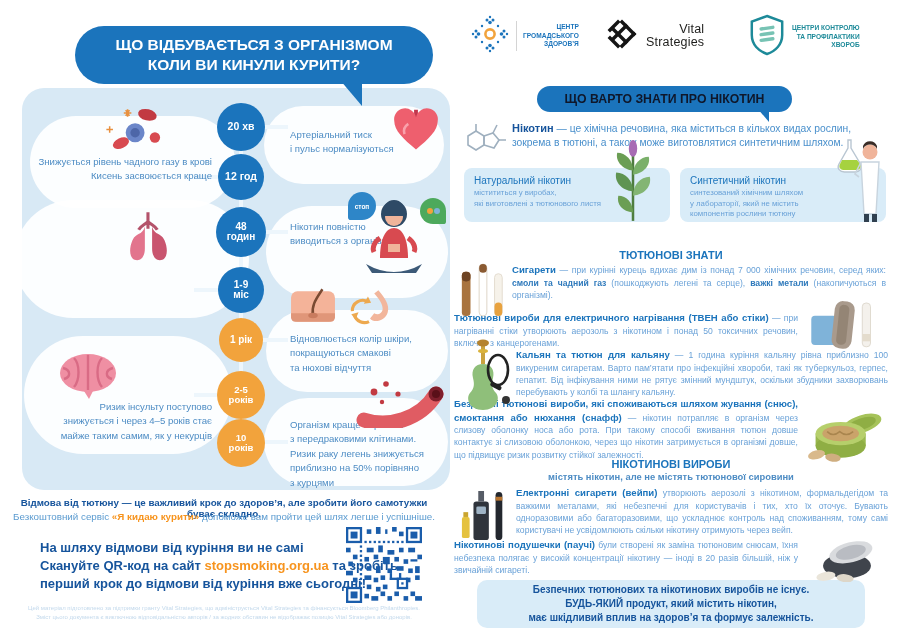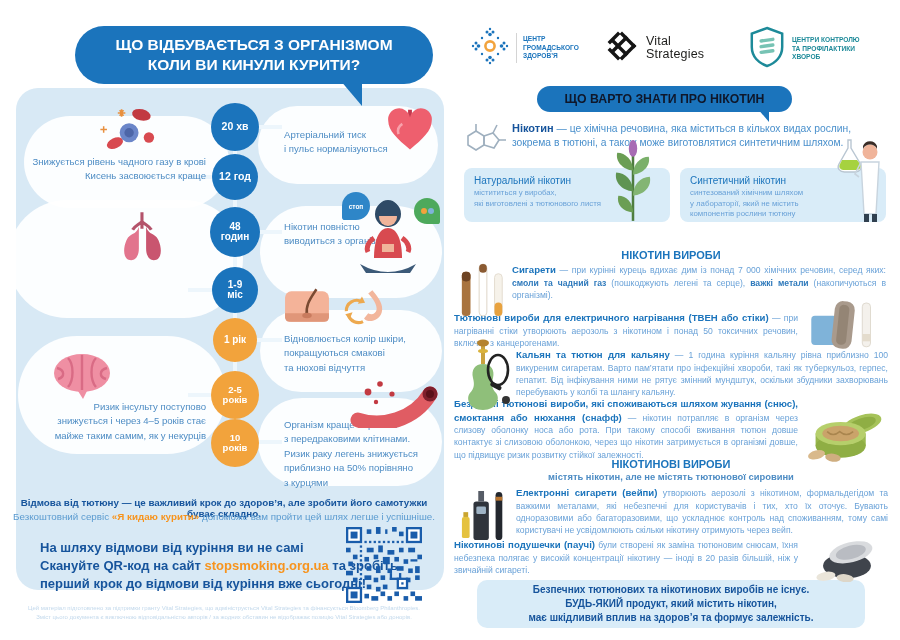--- a/index.html
+++ b/index.html
@@ -5,21 +5,21 @@
   * { margin:0; padding:0; box-sizing:border-box; }
   html,body { width:900px; height:640px; background:#fff; font-family:"Liberation Sans", sans-serif; overflow:hidden; }
   .pre { white-space:pre-line; }
   #poster { position:relative; width:900px; height:640px; background:#fff; }
 
   
   #left-panel { position:absolute; left:10px; top:0; width:430px; height:640px; }
   .bubble-header { position:absolute; left:65px; top:26px; width:358px; height:58px; background:#1b74bc; border-radius:30px;
     color:#fff; font-weight:bold; font-size:15.5px; line-height:1.3; text-align:center; display:flex; align-items:center; justify-content:center; z-index:3; }
   .bubble-tail { position:absolute; left:330px; top:80px; width:0; height:0; border-top:26px solid #1b74bc; border-left:22px solid transparent; z-index:2; }
-  .sky { position:absolute; left:6px; top:88px; width:428px; height:502px; background:#d8e9f5; border-radius:22px; overflow:hidden; }
+  .sky { position:absolute; left:12px; top:88px; width:428px; height:402px; background:#d8e9f5; border-radius:22px; overflow:hidden; }
   .cloud { position:absolute; background:rgba(255,255,255,.92); border-radius:70px; z-index:0; }
   .tl-line { position:absolute; left:217px; top:30px; width:4px; height:340px; background:#edf6fc; z-index:1; }
   .stub { position:absolute; height:4px; background:#edf6fc; z-index:1; }
   .tl-circle { position:absolute; border-radius:50%; color:#fff; font-weight:bold; text-align:center;
     display:flex; align-items:center; justify-content:center; line-height:1.05; z-index:2; }
   .c-blue { background:#1b74bc; } .c-orange { background:#f2a33c; }
   .tl-text { position:absolute; font-size:9.6px; line-height:1.5; color:#4d8cc4; z-index:2; }
   .tr { text-align:right; }
   .outro1 { position:absolute; left:0; top:497px; width:428px; text-align:center; font-size:9.8px; font-weight:bold; color:#16549c; }
   .outro2 { position:absolute; left:0; top:511px; width:428px; text-align:center; font-size:9.8px; color:#5b9bd0; }
@@ -28,21 +28,21 @@
   .qr-wrap { position:absolute; left:336px; top:527px; width:76px; height:76px; z-index:2; }
   .footer-note { position:absolute; left:0; top:604px; width:428px; text-align:center; font-size:6px; line-height:1.5; color:#c3d9ec; }
   .stop-bubble { position:absolute; width:28px; height:28px; border-radius:50% 50% 50% 10%; background:#2e86c8; color:#fff;
     font-weight:bold; font-size:6.5px; display:flex; align-items:center; justify-content:center; z-index:3; }
   .food-bubble { position:absolute; width:26px; height:26px; border-radius:50% 50% 10% 50%; background:#4da95c; z-index:3;
     display:flex; align-items:center; justify-content:center; gap:1px; }
   .food-dot { width:6px; height:6px; border-radius:50%; }
 
   
   #right-panel { position:absolute; left:452px; top:0; width:438px; height:640px; }
-  .logo-row { position:absolute; left:0; top:24px; width:438px; height:46px; }
+  .logo-row { position:absolute; left:0; top:12px; width:438px; height:46px;text-align:right; }
   .logo-group { position:absolute; display:flex; align-items:center; gap:6px; }
   .logo-div { width:1px; height:30px; background:#d4d4d4; }
   .logo-text-sm { font-size:6.6px; font-weight:bold; line-height:1.35; }
   .phc-c { color:#1b74bc; } .cdc-c { color:#1d8a99; }
   .vital-text { font-size:12.5px; color:#1d1d1b; line-height:1.05; letter-spacing:.2px; }
   .pill { position:absolute; left:85px; top:86px; width:255px; height:26px; background:#1b74bc; border-radius:14px;
     color:#0f172a; font-weight:bold; font-size:12.3px; display:flex; align-items:center; justify-content:center; }
   .pill-tail { position:absolute; left:305px; top:108px; width:0; height:0; border-top:14px solid #1b74bc; border-left:12px solid transparent; }
   .intro-text { position:absolute; left:60px; top:121px; width:374px; font-size:10.3px; line-height:1.4; color:#4a90cc; }
   .intro-lead { font-weight:bold; color:#16549c; font-size:11px; }
@@ -393,21 +393,21 @@
         <path d="M8 24h15l3 4c2 4-1 6-4.5 6H10.5C7 34 4 32 6 28z" fill="#a6d23f"></path>
         <circle cx="36" cy="16" r="7.5" fill="#f0b49a"></circle>
         <path d="M29 13c2-6 12-6 14 0v-3a7.5 7.5 0 0 0-14 0z" fill="#3a2c26"></path>
         <path d="M27 26h18l-3 52h-12z" fill="#fff" stroke="#c8d4de" stroke-width="1.4"></path>
         <path d="M27 26l-6 12 4 3" fill="none" stroke="#c8d4de" stroke-width="1.6"></path>
         <rect x="30" y="78" width="5" height="8" fill="#31404f"></rect>
           <rect x="38" y="78" width="5" height="8" fill="#31404f"></rect>
       </svg>
     </span>
 
-    <div class="h-blue" style="top:249px;">НІКОТИН ВИРОБИ</div>
+    <div class="h-blue" style="top:249px;">ТЮТЮНОВІ ЗНАТИ</div>
 
     <span class="icon-abs" style="left:6px;top:262px;">
       <svg width="50" height="58" viewBox="0 0 52 60">
         <rect x="4" y="10" width="9" height="46" rx="4" fill="#a9743f"></rect>
           <rect x="4" y="10" width="9" height="10" rx="4" fill="#6e4423"></rect>
         <rect x="22" y="2" width="8" height="54" rx="4" fill="#fff" stroke="#ddd4c6" stroke-width="1"></rect>
           <rect x="22" y="2" width="8" height="9" rx="4" fill="#8a5a32"></rect>
         <rect x="38" y="12" width="8" height="44" rx="4" fill="#f6f2ea" stroke="#e3dccf" stroke-width="1"></rect>
           <rect x="38" y="42" width="8" height="14" rx="4" fill="#e8a23f"></rect>
       </svg>

